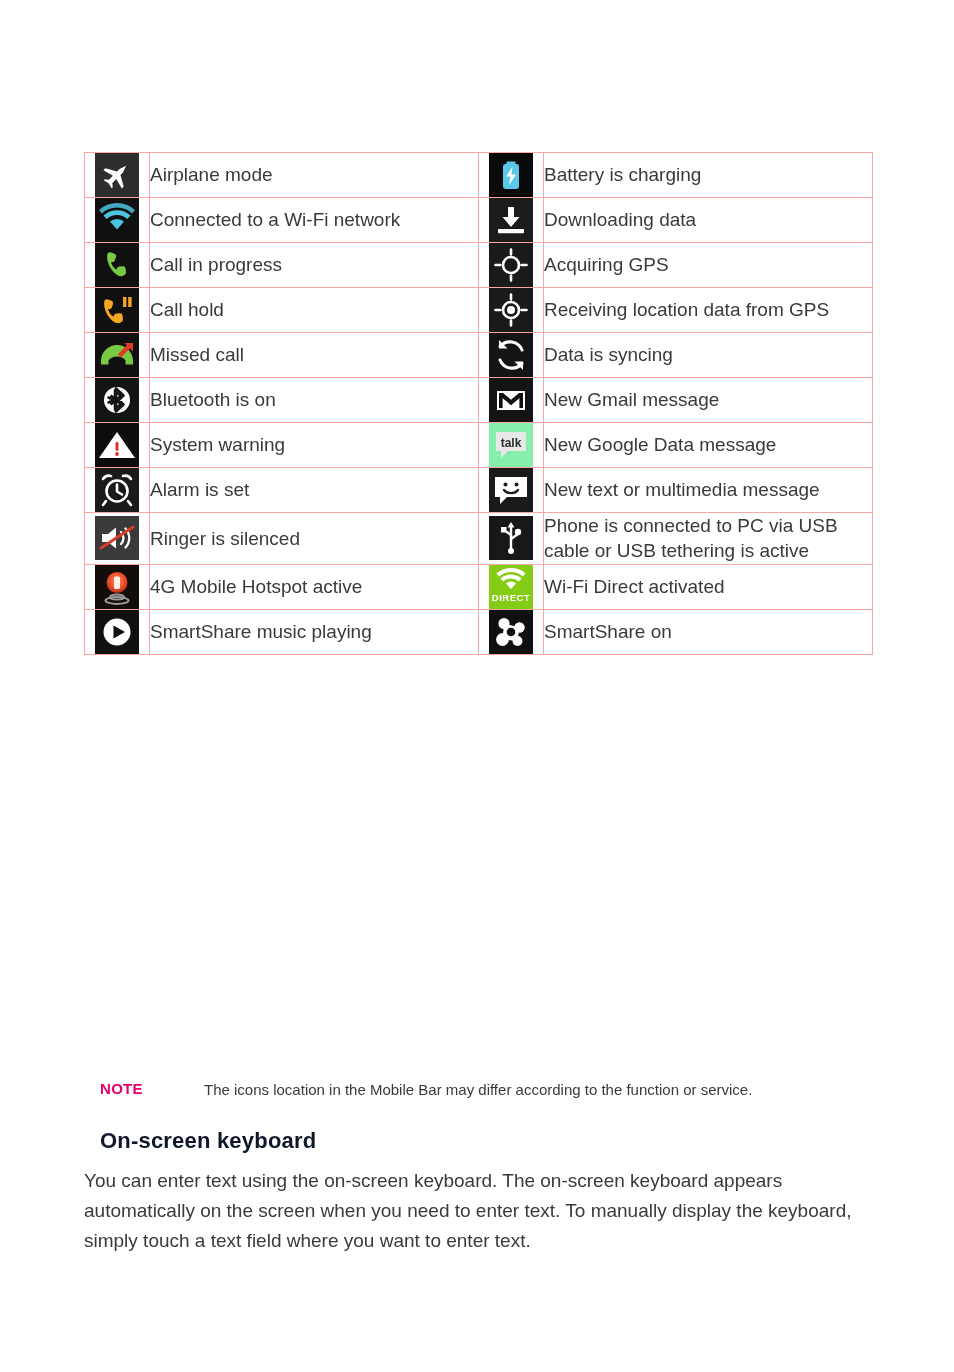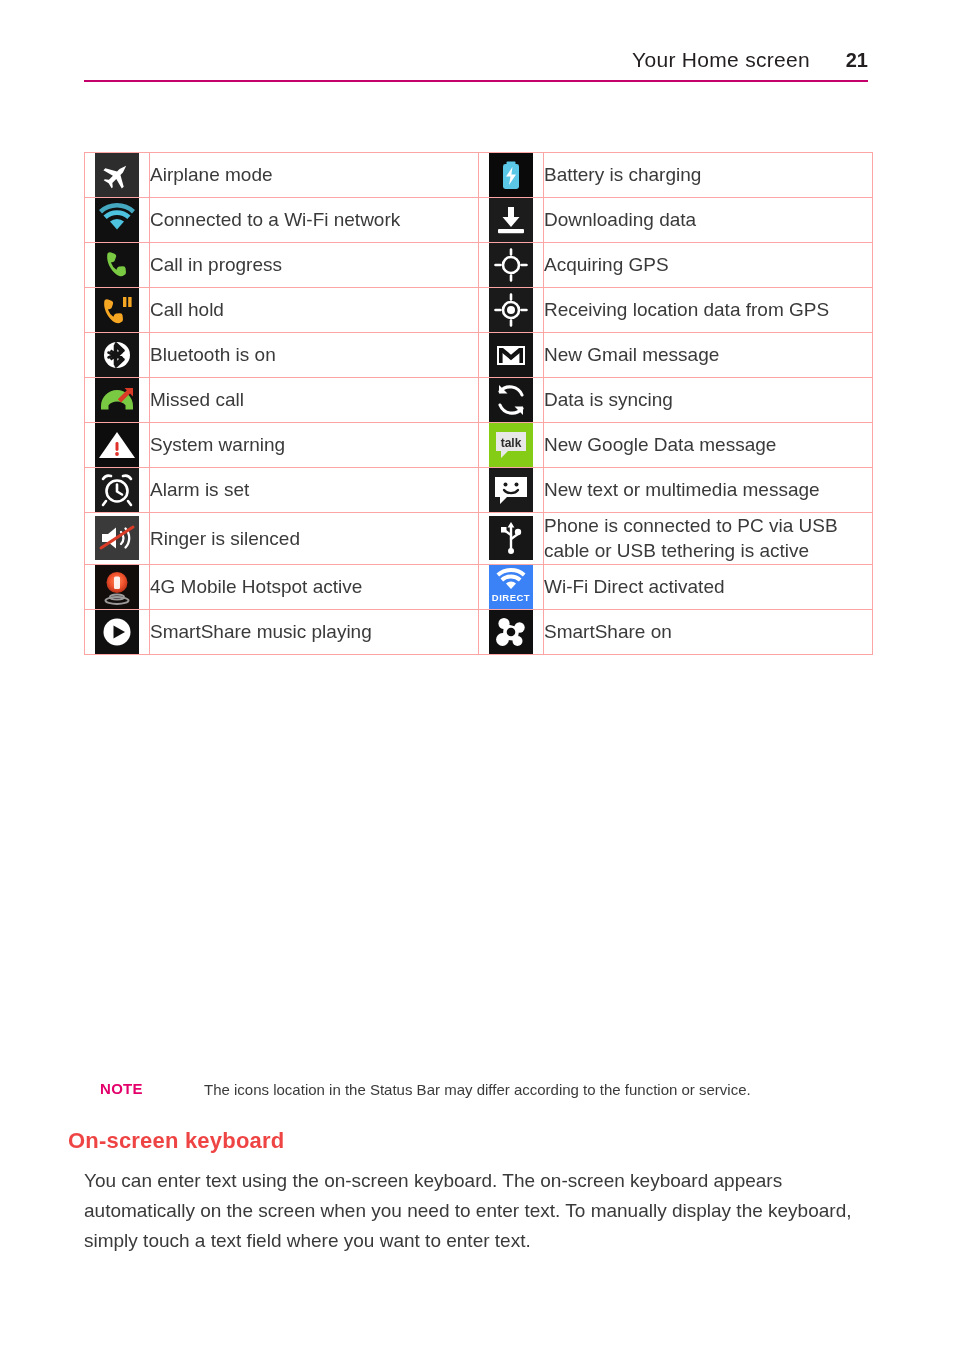--- a/index.html
+++ b/index.html
@@ -52,38 +52,33 @@
     position:absolute;left:0;top:0;font-size:15px;font-weight:bold;color:#e4006b;
     letter-spacing:.3px;
     text-align:center;
   }
   .note-text{
     position:absolute;left:104px;top:1px;font-size:15px;color:#3a3a3a;white-space:nowrap;
   }
 
   
   .sec-head{
-    position:absolute;left:68px;top:1128px;
-    font-size:22px;font-weight:bold;color:#ef4444;letter-spacing:.2px;
+    position:absolute;left:100px;top:1128px;
+    font-size:22px;font-weight:bold;color:#0f172a;letter-spacing:.2px;
   }
   .body-par{
     position:absolute;left:84px;top:1166px;width:790px;
     font-size:19px;line-height:1.58;color:#3a3a3a;
   }
 </style>
 </head>
 <body>
 
 <div class="page">
 
-  <div class="header">
-    <div class="header-title">Your Home screen</div>
-    <div class="header-page">21</div>
-    <div class="header-rule"></div>
-  </div>
 
   <table class="tbl">
     <tbody id="tbl-body">
         <tr>
           <td class="c-icon">
             <span class="ic-wrap">
               <span class="ic" style="background:#2d2d2d">
                 <svg width="44" height="44" viewBox="0 0 44 44">
                   <g transform="translate(22,22) rotate(45)">
                     <path d="M0,-13 L2.4,-6 L2.4,-2.5 L13,3.5 L13,6.2 L2.4,3.4 L2.4,9 L5.6,11.6 L5.6,13.2 L0,11.8 L-5.6,13.2 L-5.6,11.6 L-2.4,9 L-2.4,3.4 L-13,6.2 L-13,3.5 L-2.4,-2.5 L-2.4,-6 Z" fill="#ffffff"></path>
@@ -186,20 +181,52 @@
                   <circle cx="22" cy="22" r="4" fill="#ffffff"></circle>
                 </svg>
               </span>
             </span>
           </td>
           <td class="c-text">Receiving location data from GPS</td>
         </tr>
         <tr>
           <td class="c-icon">
             <span class="ic-wrap">
+              <span class="ic" style="background:#101010">
+                <svg width="44" height="44" viewBox="0 0 44 44">
+                  <g fill="#7ac943">
+                    <path d="M6 28 a16 16 0 0 1 32 0 l0 3.5 -7.5 0 0 -4.2 a11.5 11.5 0 0 0 -17 0 l0 4.2 -7.5 0 z"></path>
+                  </g>
+                  <g fill="#d93b26">
+                    <path d="M29.5 10 l8.5 0 0 8.5 -3 -3 -9 9 -3.2 -3.2 9 -9 z"></path>
+                  </g>
+                </svg>
+              </span>
+            </span>
+          </td>
+          <td class="c-text">Missed call</td>
+          <td class="c-icon">
+            <span class="ic-wrap">
+              <span class="ic" style="background:#141414">
+                <svg width="44" height="44" viewBox="0 0 44 44">
+                  <g fill="none" stroke="#ffffff" stroke-width="3.1" stroke-linecap="round">
+                    <path d="M33 17 a13 13 0 0 0 -22 -3.5"></path>
+                    <path d="M11 27 a13 13 0 0 0 22 3.5"></path>
+                  </g>
+                  <path d="M10 7 l0 8.5 8.5 0 z" fill="#ffffff"></path>
+                  <path d="M34 37 l0 -8.5 -8.5 0 z" fill="#ffffff"></path>
+                </svg>
+              </span>
+            </span>
+          </td>
+          <td class="c-text">Data is syncing</td>
+        </tr>
+        <tr>
+          <td class="c-icon">
+            <span class="ic-wrap">
               <span class="ic" style="background:#141414">
                 <svg width="44" height="44" viewBox="0 0 44 44">
                   <circle cx="22" cy="22" r="13" fill="#ffffff"></circle>
                   <path d="M20 12.5 l7 6.6 -7 6.4 0 -13 z M20 31.5 l7 -6.6 -7 -6.4 0 13 z M15.5 17.5 l13 9 M15.5 26.5 l13 -9" stroke="#141414" stroke-width="2.6" fill="none" stroke-linejoin="round"></path>
                   <path d="M21 10.5 l0 23 M21 10.5 l7.5 7 -15 7 M21 33.5 l7.5 -7 -15 -7" stroke="#141414" stroke-width="2.6" fill="none" stroke-linejoin="round" stroke-linecap="round"></path>
                 </svg>
               </span>
             </span>
           </td>
           <td class="c-text">Bluetooth is on</td>
@@ -212,65 +239,33 @@
                   <path d="M10 15 l0 15 3.6 0 0 -11.5 8.4 7 8.4 -7 0 11.5 3.6 0 0 -15 -4 0 -8 6.7 -8 -6.7 z" fill="#101010"></path>
                 </svg>
               </span>
             </span>
           </td>
           <td class="c-text">New Gmail message</td>
         </tr>
         <tr>
           <td class="c-icon">
             <span class="ic-wrap">
-              <span class="ic" style="background:#101010">
-                <svg width="44" height="44" viewBox="0 0 44 44">
-                  <g fill="#7ac943">
-                    <path d="M6 28 a16 16 0 0 1 32 0 l0 3.5 -7.5 0 0 -4.2 a11.5 11.5 0 0 0 -17 0 l0 4.2 -7.5 0 z"></path>
-                  </g>
-                  <g fill="#d93b26">
-                    <path d="M29.5 10 l8.5 0 0 8.5 -3 -3 -9 9 -3.2 -3.2 9 -9 z"></path>
-                  </g>
-                </svg>
-              </span>
-            </span>
-          </td>
-          <td class="c-text">Missed call</td>
-          <td class="c-icon">
-            <span class="ic-wrap">
-              <span class="ic" style="background:#141414">
-                <svg width="44" height="44" viewBox="0 0 44 44">
-                  <g fill="none" stroke="#ffffff" stroke-width="3.1" stroke-linecap="round">
-                    <path d="M33 17 a13 13 0 0 0 -22 -3.5"></path>
-                    <path d="M11 27 a13 13 0 0 0 22 3.5"></path>
-                  </g>
-                  <path d="M10 7 l0 8.5 8.5 0 z" fill="#ffffff"></path>
-                  <path d="M34 37 l0 -8.5 -8.5 0 z" fill="#ffffff"></path>
-                </svg>
-              </span>
-            </span>
-          </td>
-          <td class="c-text">Data is syncing</td>
-        </tr>
-        <tr>
-          <td class="c-icon">
-            <span class="ic-wrap">
               <span class="ic" style="background:#0d0d0d">
                 <svg width="44" height="44" viewBox="0 0 44 44">
                   <path d="M22 9 L40 35 L4 35 Z" fill="#ffffff"></path>
                   <rect x="20.5" y="19" width="3" height="9" rx="1.4" fill="#e0322a"></rect>
                   <circle cx="22" cy="31" r="1.9" fill="#e0322a"></circle>
                 </svg>
               </span>
             </span>
           </td>
           <td class="c-text">System warning</td>
           <td class="c-icon">
             <span class="ic-wrap">
-              <span class="ic" style="background:#84cc16">
+              <span class="ic" style="background:#86efac">
                 <svg width="44" height="44" viewBox="0 0 44 44">
                   <path d="M7 9 l30 0 0 19 -18 0 -7 7 0 -7 -5 0 z" fill="#e8e8e8"></path>
                   <text x="22" y="23.5" font-family="'Liberation Sans', sans-serif" font-size="12" font-weight="bold" fill="#2b2b2b" text-anchor="middle">talk</text>
                 </svg>
               </span>
             </span>
           </td>
           <td class="c-text">New Google Data message</td>
         </tr>
         <tr>
@@ -357,21 +352,21 @@
                     <ellipse cx="22" cy="32" rx="7" ry="2.6"></ellipse>
                     <ellipse cx="22" cy="35.5" rx="11.5" ry="3.4"></ellipse>
                   </g>
                 </svg>
               </span>
             </span>
           </td>
           <td class="c-text">4G Mobile Hotspot active</td>
           <td class="c-icon">
             <span class="ic-wrap">
-              <span class="ic" style="background:#3b82f6">
+              <span class="ic" style="background:#84cc16">
                 <svg width="44" height="44" viewBox="0 0 44 44">
                   <g fill="#ffffff">
                     <path d="M22 24 L17 18.5 a7.5 7.5 0 0 1 10 0 Z"></path>
                     <path d="M11.5 13.5 a16 16 0 0 1 21 0 l-2.6 2.9 a12.2 12.2 0 0 0 -15.8 0 Z"></path>
                     <path d="M7.5 8.5 a22 22 0 0 1 29 0 l-2.6 2.9 a18 18 0 0 0 -23.8 0 Z"></path>
                   </g>
                   <text x="22" y="36" font-family="'Liberation Sans', sans-serif" font-size="9.5" font-weight="bold" fill="#ffffff" text-anchor="middle" letter-spacing=".5">DIRECT</text>
                 </svg>
               </span>
             </span>
@@ -406,19 +401,19 @@
               </span>
             </span>
           </td>
           <td class="c-text">SmartShare on</td>
         </tr>
       </tbody>
   </table>
 
   <div class="note">
     <div class="note-label">NOTE</div>
-    <div class="note-text">The icons location in the Status Bar may differ according to the function or service.</div>
+    <div class="note-text">The icons location in the Mobile Bar may differ according to the function or service.</div>
   </div>
 
   <div class="sec-head">On-screen keyboard</div>
   <div class="body-par">You can enter text using the on-screen keyboard. The on-screen keyboard appears automatically on the screen when you need to enter text. To manually display the keyboard, simply touch a text field where you want to enter text.</div>
 
 </div>
 
 </body></html>

